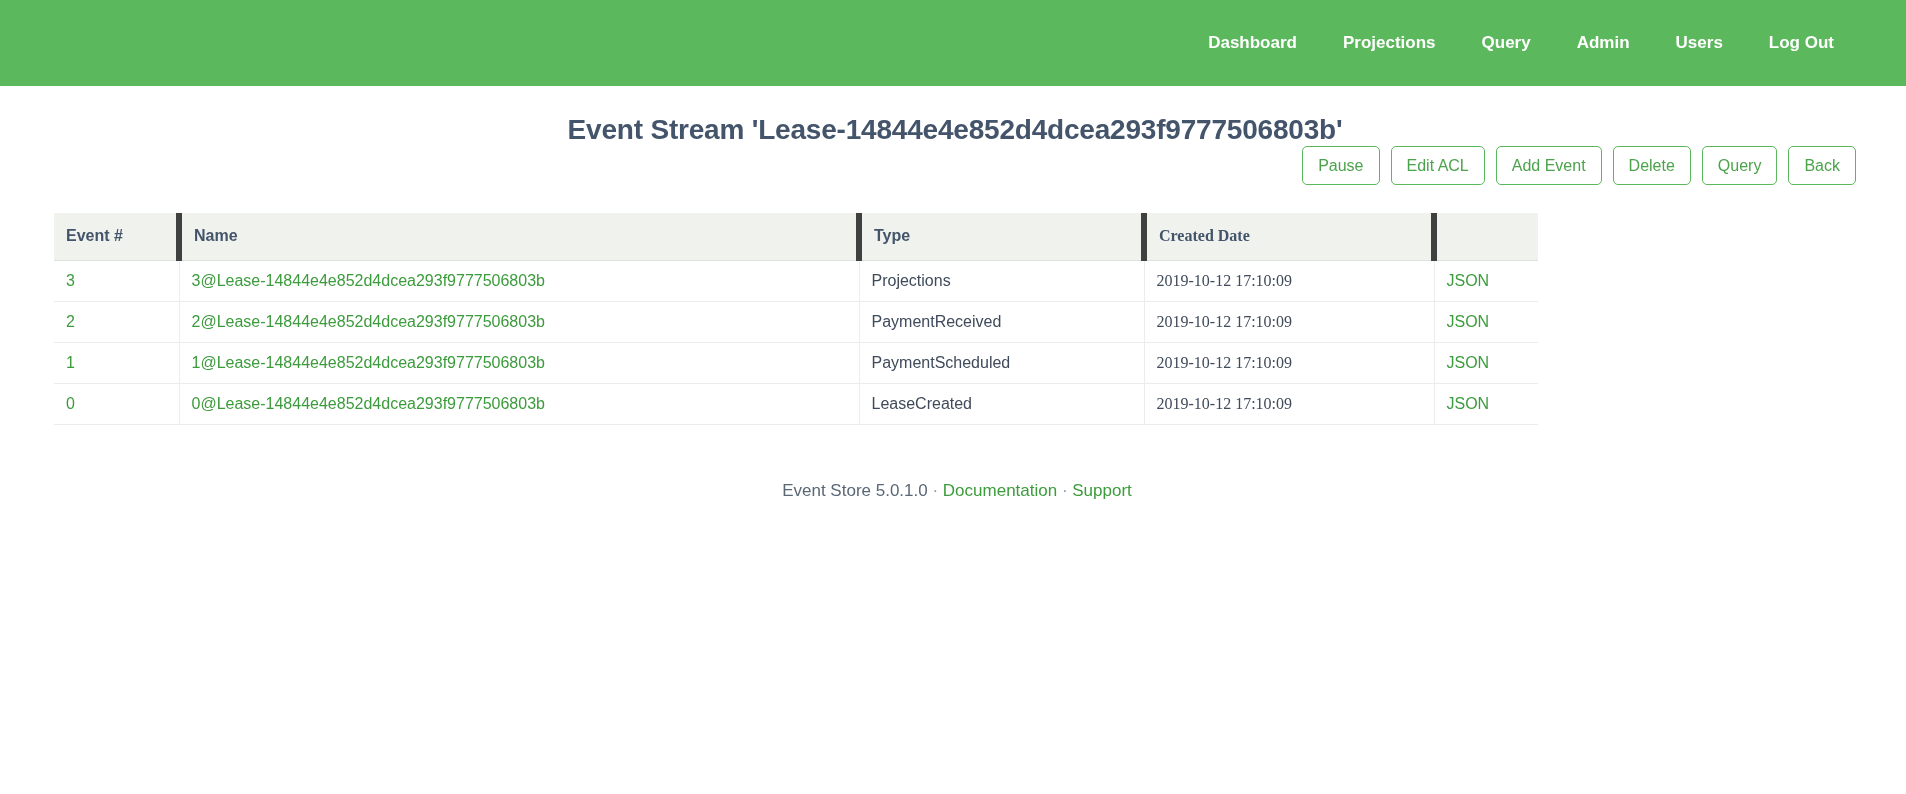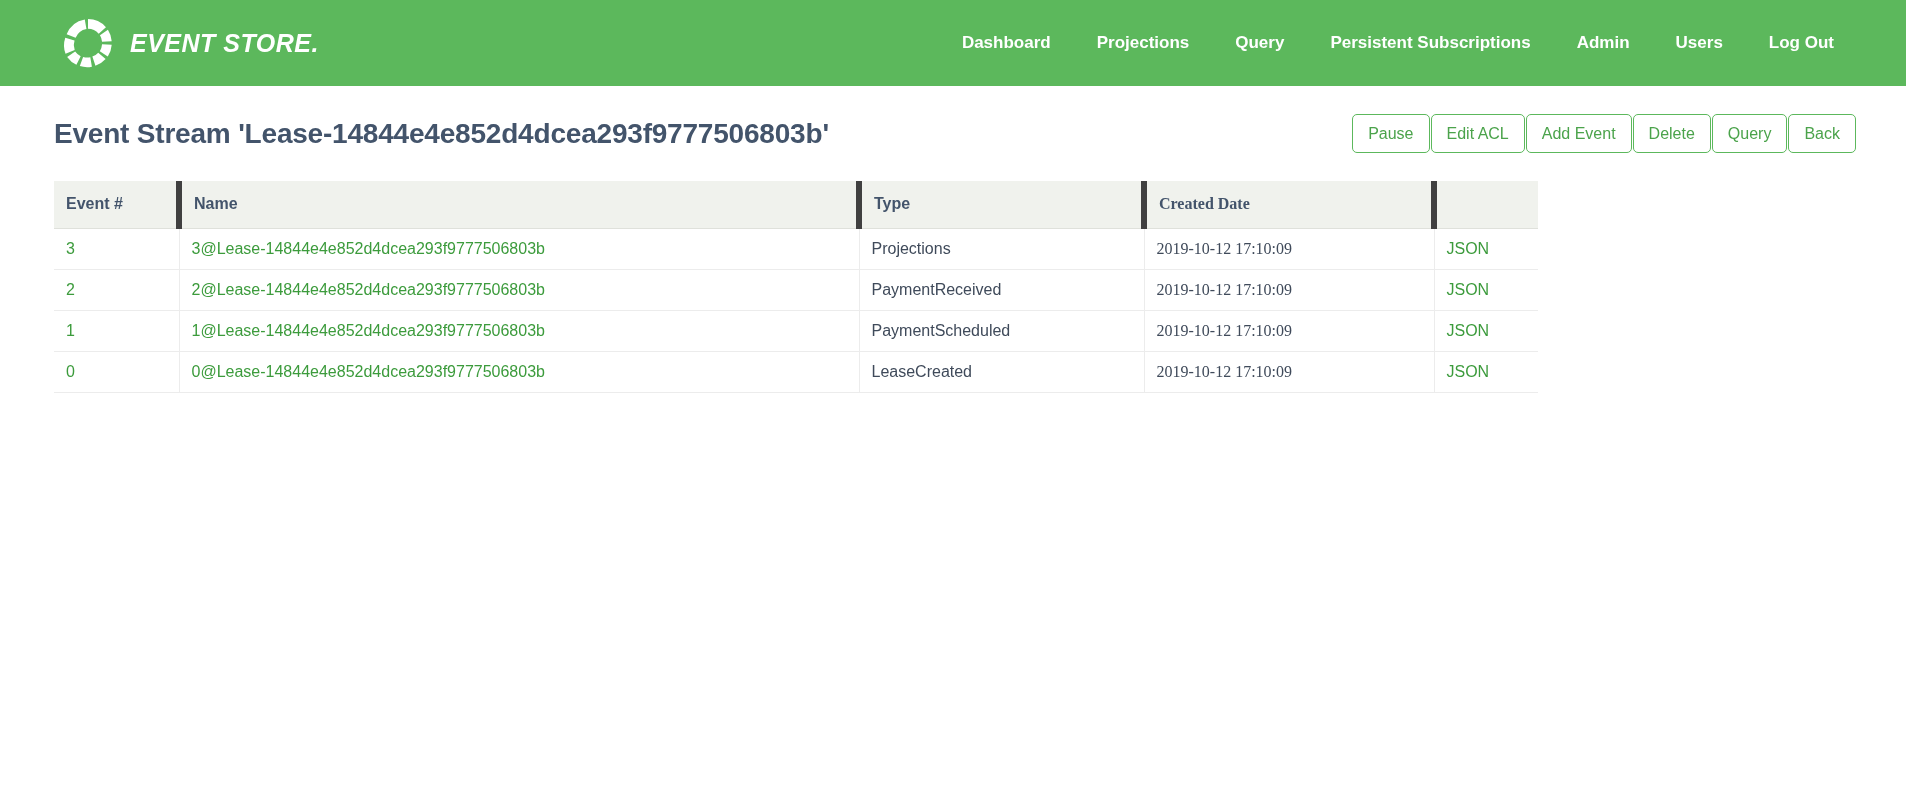--- a/index.html
+++ b/index.html
@@ -69,34 +69,35 @@
   
   .container {
     padding: 0 50px 0 54px;
   }
 
   .page-head {
     display: flex;
     align-items: center;
     padding-top: 28px;
     min-height: 62px;
+    flex-direction: column;
   }
 
   .page-title {
     font-size: 28px;
     font-weight: bold;
     color: #43546b;
     letter-spacing: -0.2px;
     white-space: nowrap;
   }
 
   .action-buttons {
     margin-left: auto;
     display: flex;
-    gap: 1px;
+    gap: 11px;
   }
 
   .btn {
     border: 1px solid #5cb85c;
     background: #ffffff;
     color: #4ba34b;
     font-size: 16px;
     font-family: "Liberation Sans", sans-serif;
     border-radius: 5px;
     padding: 9px 15px;
@@ -175,41 +176,25 @@
     padding-left: 4px;
   }
 
   .footer .sep { color: #8d98a3; }
 </style>
 </head>
 <body>
 
 <div class="navbar">
 
-  <div class="brand">
-    <svg class="brand-logo" viewBox="0 0 100 100">
-      <g fill="#ffffff">
-        <path d="M50 4 A46 46 0 0 1 84.5 19.6 L70.6 32.1 A27.5 27.5 0 0 0 50 22.8 Z"></path>
-        <path d="M88.3 24.5 A46 46 0 0 1 95.6 46.5 L77 47.6 A27.5 27.5 0 0 0 73 35 Z"></path>
-        <path d="M95.6 53.5 A46 46 0 0 1 88 76.2 L72.7 65.8 A27.5 27.5 0 0 0 77 52.4 Z"></path>
-        <path d="M83.9 81 A46 46 0 0 1 64.3 93.9 L58.4 76.2 A27.5 27.5 0 0 0 69.7 68.7 Z"></path>
-        <path d="M57.5 95.5 A46 46 0 0 1 34.3 94.3 L40.6 76.8 A27.5 27.5 0 0 0 54.4 77.5 Z"></path>
-        <path d="M27.7 91.8 A46 46 0 0 1 9.9 76.8 L25.3 66.4 A27.5 27.5 0 0 0 35.9 75.3 Z"></path>
-        <path d="M6.8 70.6 A46 46 0 0 1 6.3 39.7 L24.1 45 A27.5 27.5 0 0 0 24.4 63.4 Z"></path>
-        <path d="M8.9 33.2 A46 46 0 0 1 43.8 4.6 L47 23 A27.5 27.5 0 0 0 26.2 40 Z"></path>
-      </g>
-    </svg>
-    <span class="brand-text">EVENT STORE.</span>
-  </div>
 
   <div class="nav-links">
     <a class="nav-link">Dashboard</a>
     <a class="nav-link">Projections</a>
     <a class="nav-link">Query</a>
-    <a class="nav-link">Persistent Subscriptions</a>
     <a class="nav-link">Admin</a>
     <a class="nav-link">Users</a>
     <a class="nav-link">Log Out</a>
   </div>
 </div>
 
 <div class="container">
 
   <div class="page-head">
     <h1 class="page-title">Event Stream 'Lease-14844e4e852d4dcea293f9777506803b'</h1>
@@ -260,14 +245,17 @@
       <tr>
         <td class="col-num"><a class="link">0</a></td>
         <td class="col-name"><a class="link">0@Lease-14844e4e852d4dcea293f9777506803b</a></td>
         <td class="col-type">LeaseCreated</td>
         <td class="col-date">2019-10-12 17:10:09</td>
         <td class="col-json"><a class="link">JSON</a></td>
       </tr>
     </tbody>
   </table>
 
+  <div class="footer">
+    <span>Event Store 5.0.1.0</span><span class="sep"> · </span><a class="link">Documentation</a><span class="sep"> · </span><a class="link">Support</a>
+  </div>
 
 </div>
 
 </body></html>

